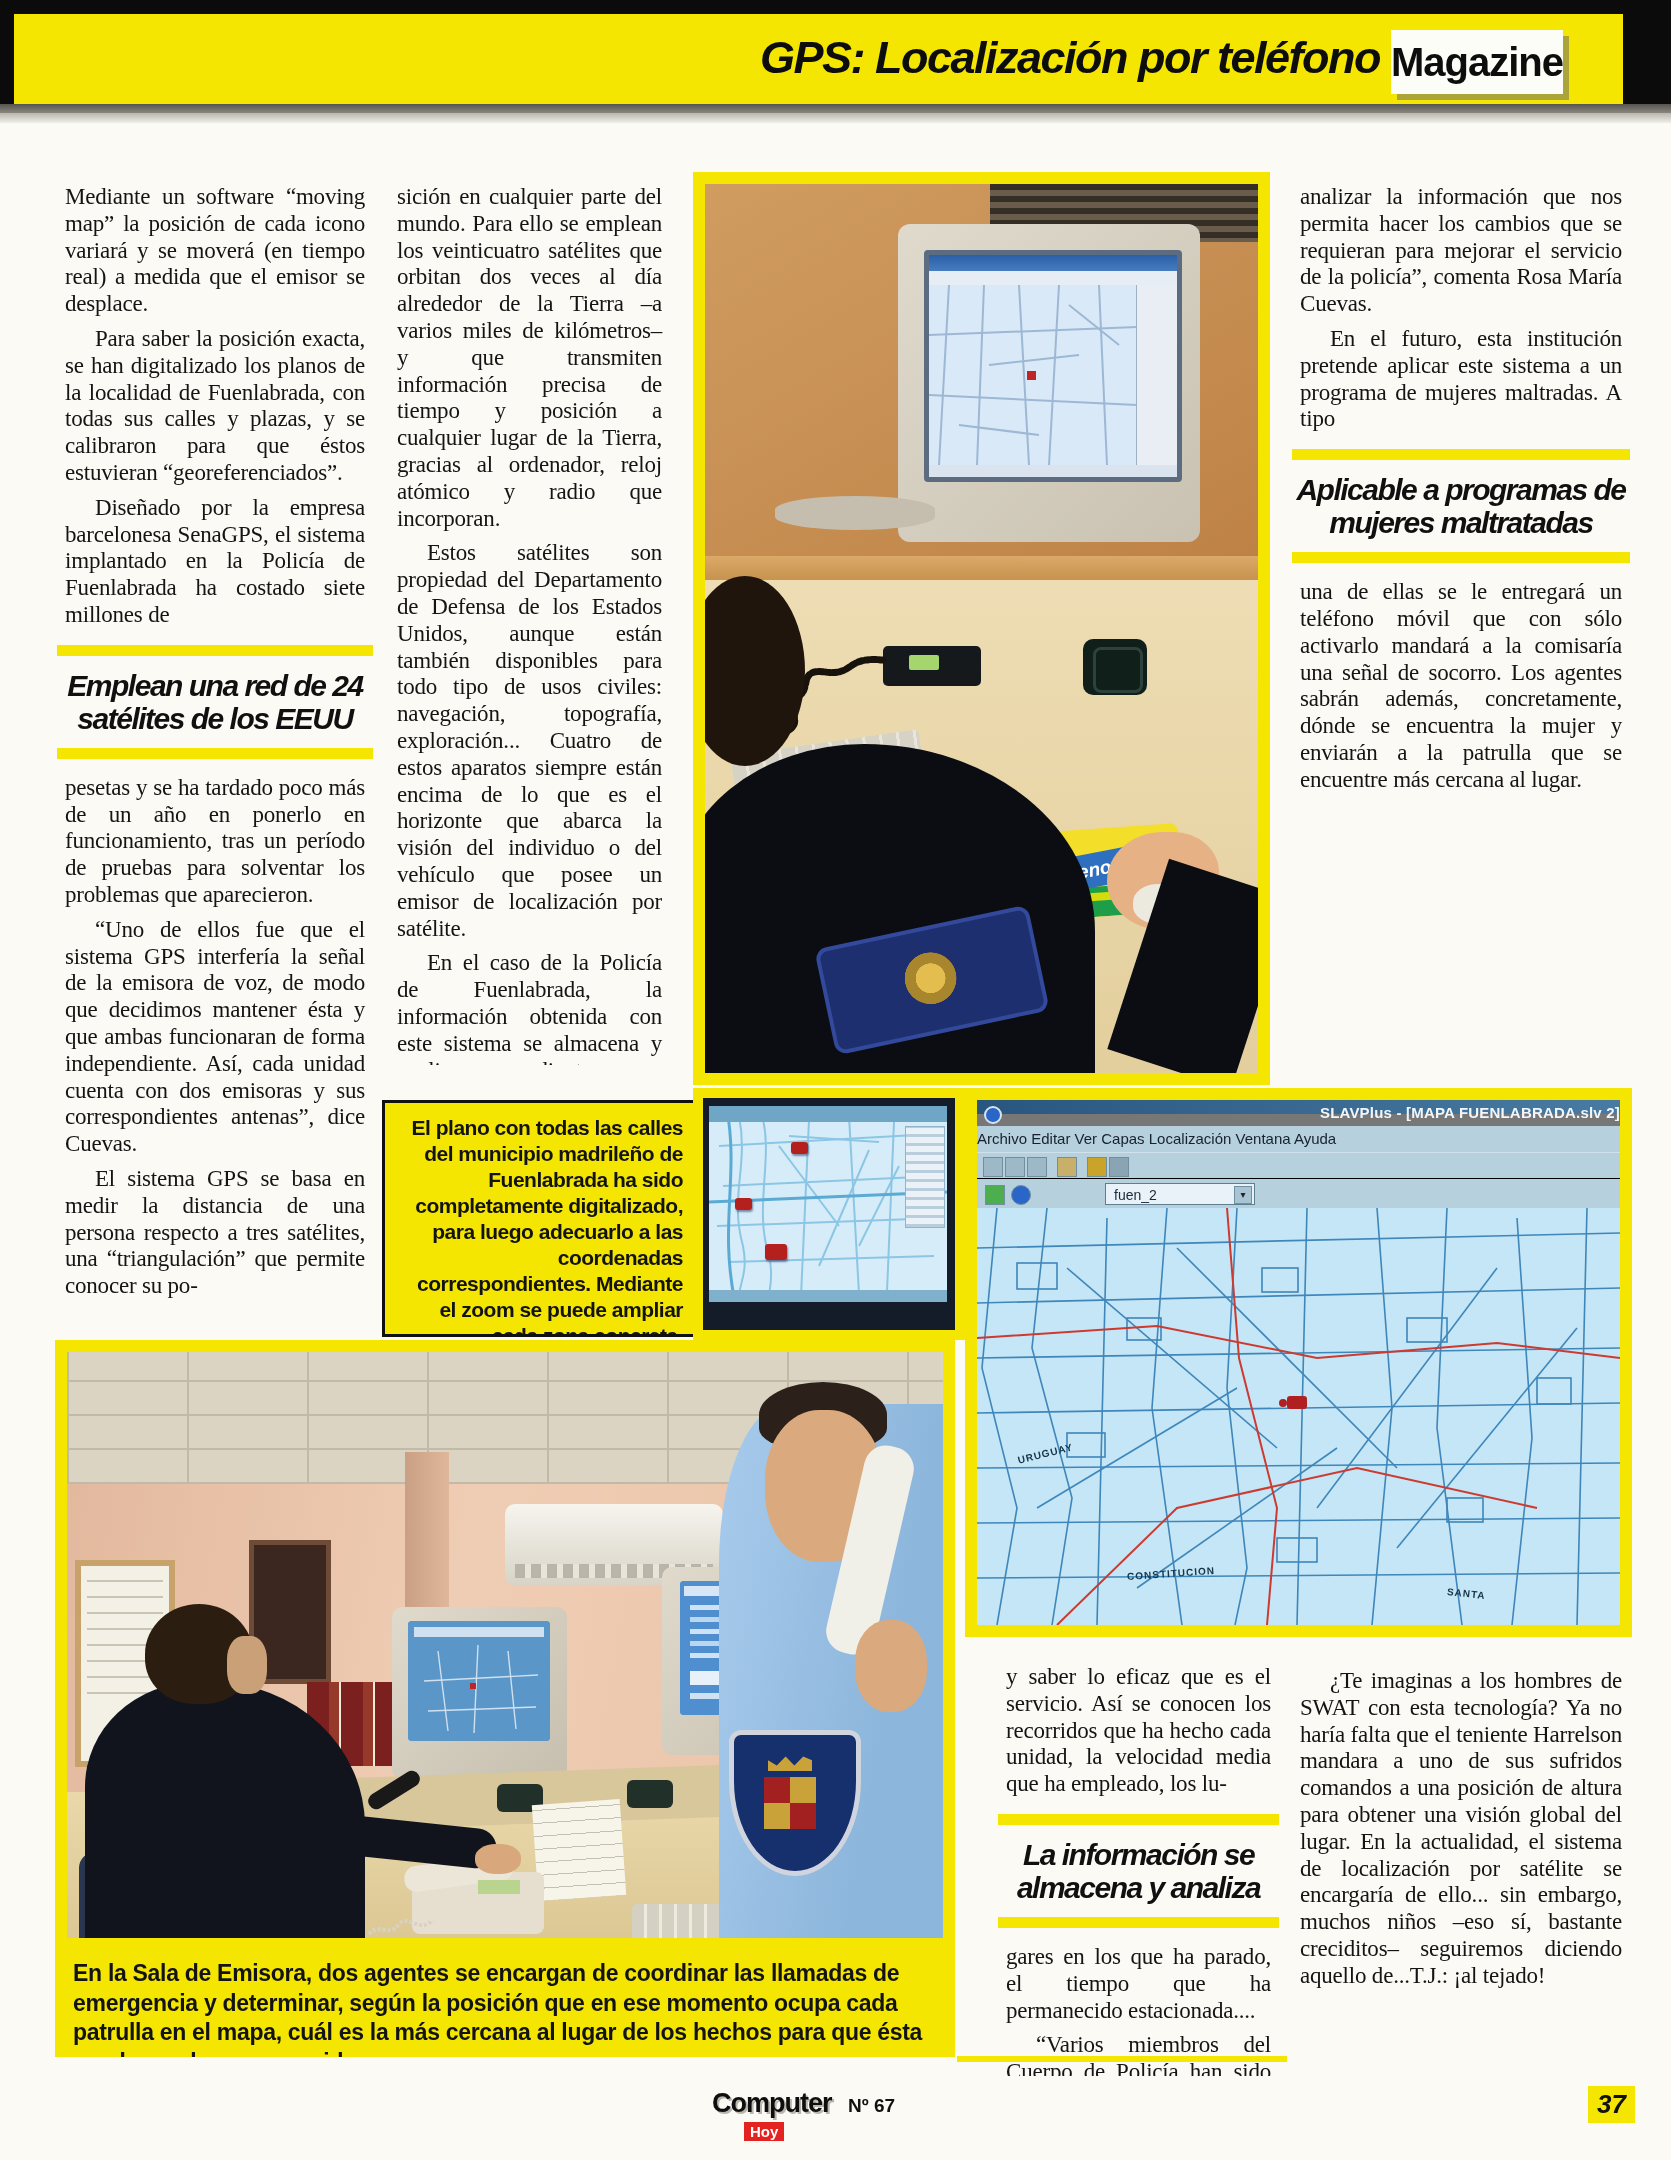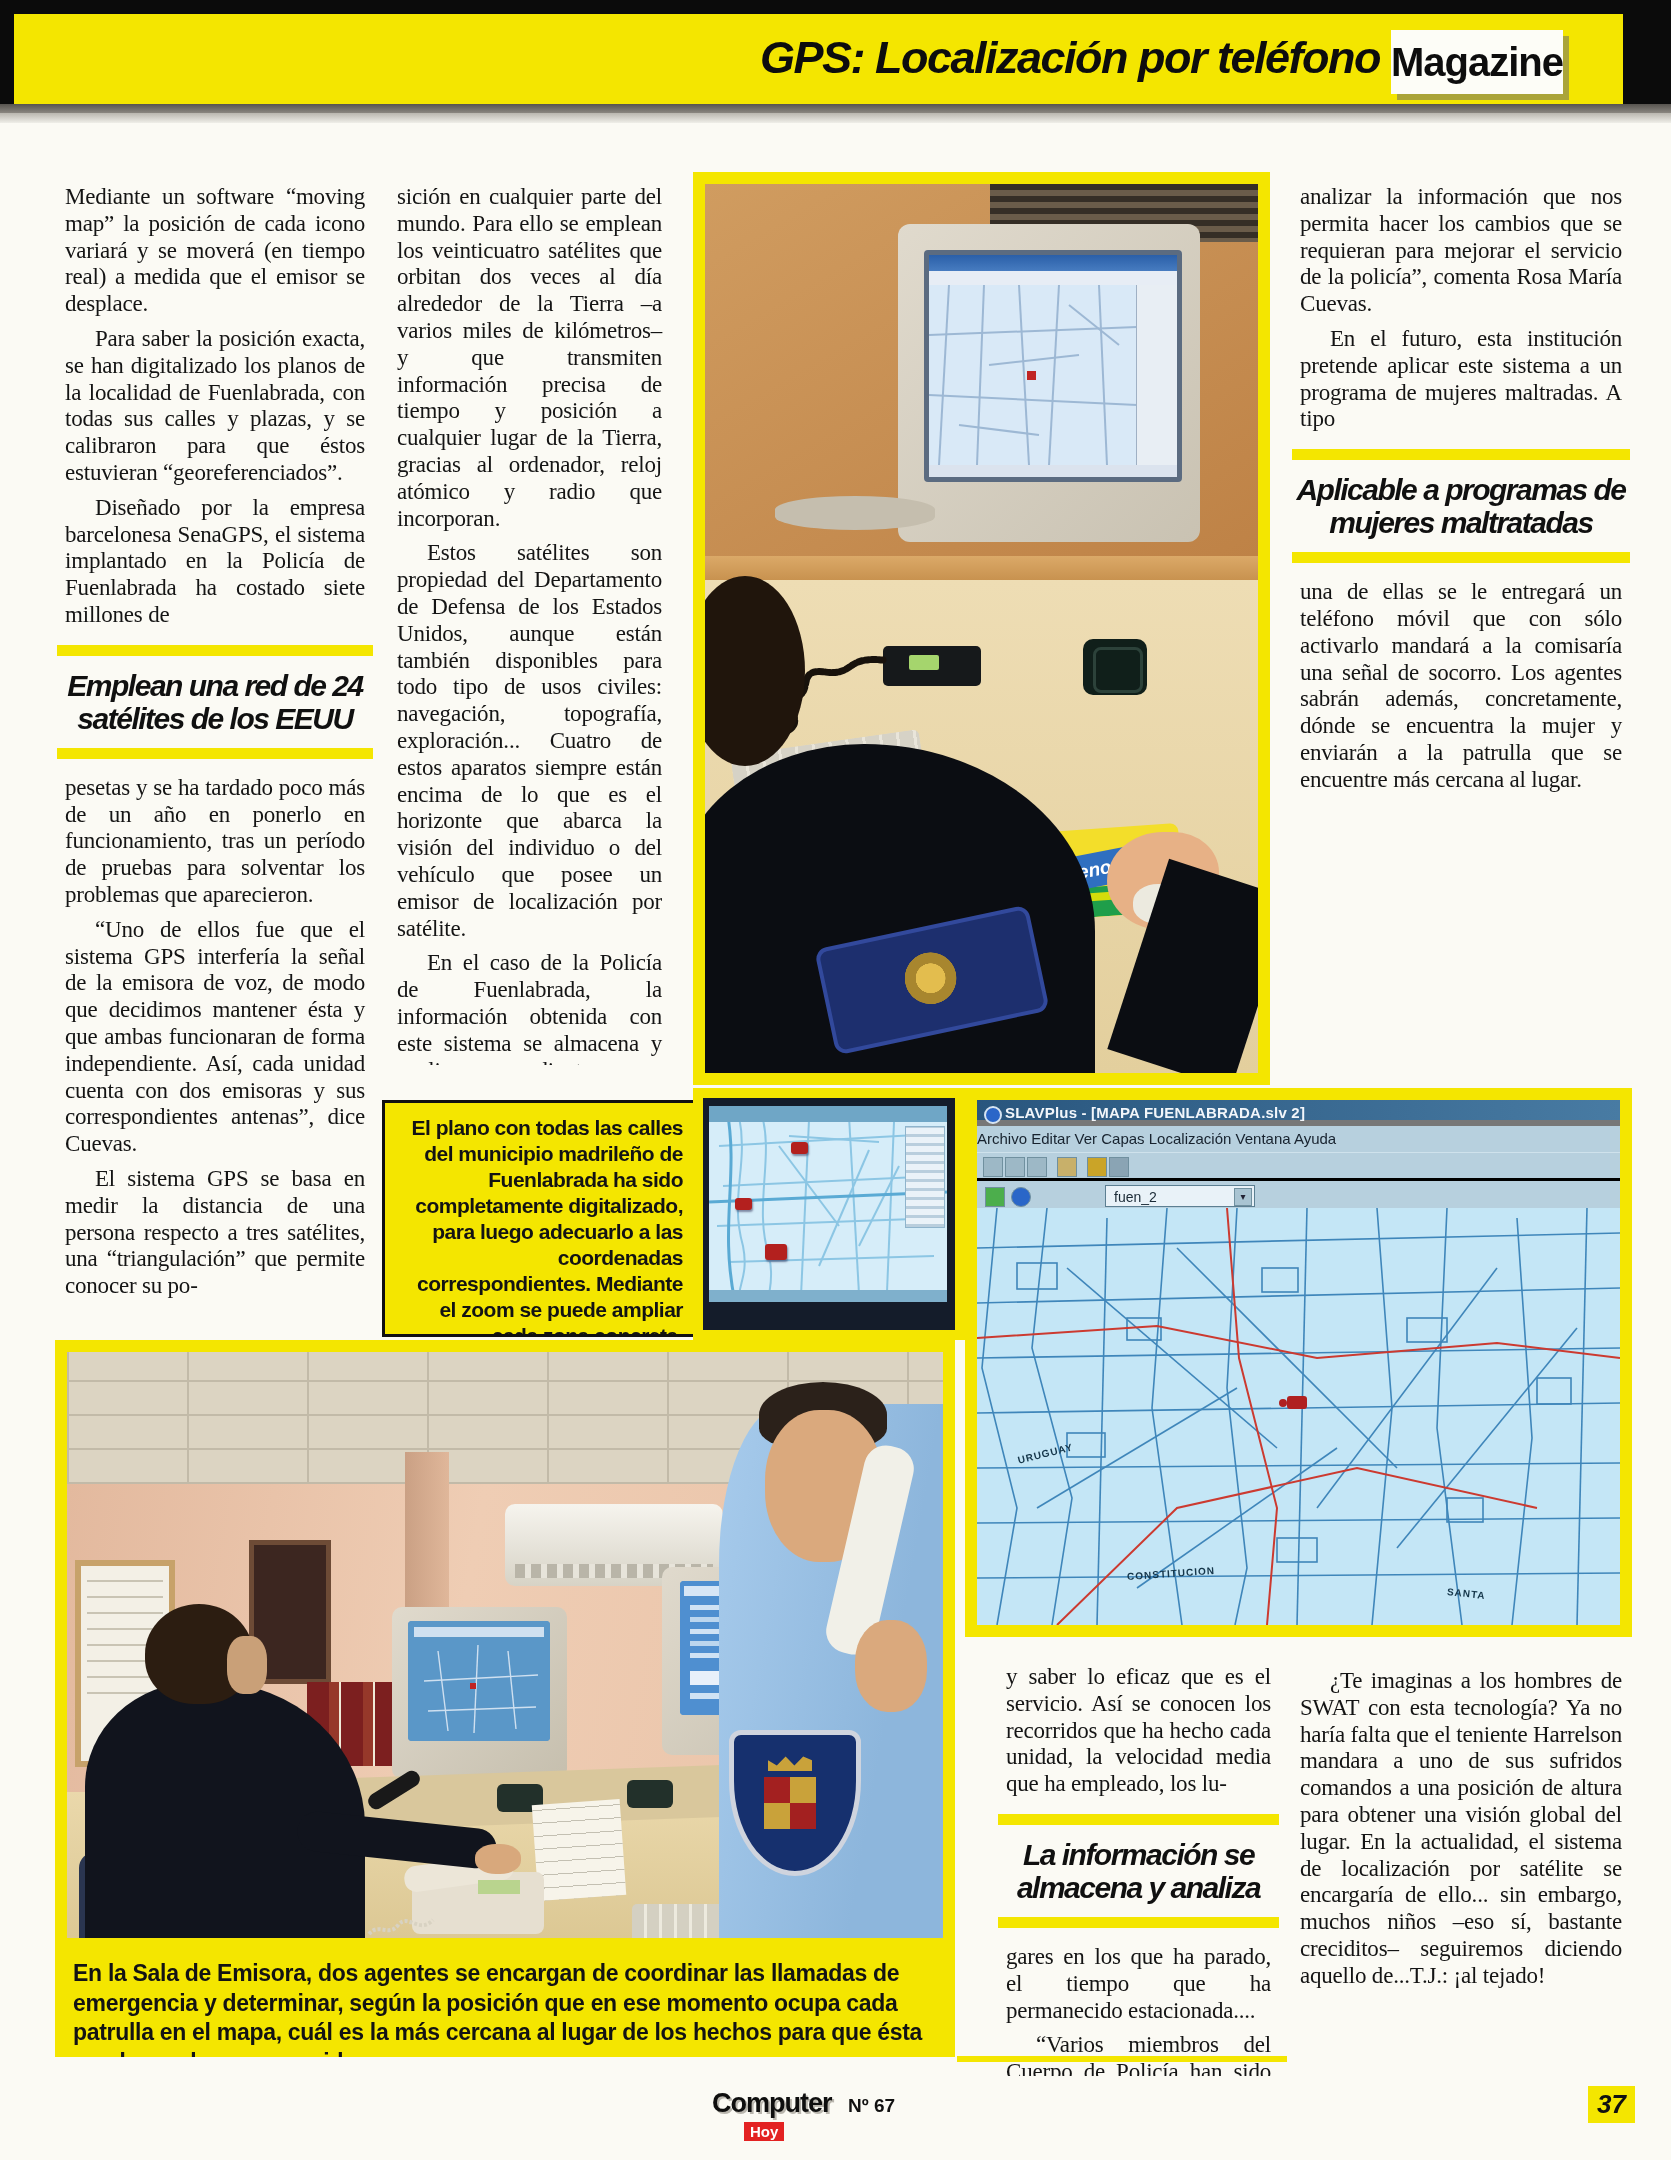--- a/index.html
+++ b/index.html
@@ -76,29 +76,29 @@
   .sleeve-top{left:430px;top:690px;width:130px;height:200px;background:#0b0d12;transform:rotate(18deg);}
   
   .smap-bg{left:0;top:0;right:0;bottom:0;background:#141c2a;}
   .smap-scr{left:6px;top:8px;width:238px;height:196px;background:#d6edf9;overflow:hidden;}
   .smap-bar{left:0;top:0;right:0;height:16px;background:#6fa6c6;}
   .smap-scroll{left:0;bottom:0;right:0;height:12px;background:#7fb0cc;}
   .smap-panel{right:2px;top:20px;width:38px;height:100px;background:#eaf2f8;border:1px solid #8fb4cc;
               background-image:repeating-linear-gradient(0deg,#b9cedd 0 3px,#eaf2f8 3px 9px);}
   .redcar{position:absolute;width:17px;height:12px;background:#b3201e;border-radius:3px;box-shadow:1px 2px 2px rgba(40,40,80,.5);}
   
-  .mwin-title{left:0;top:0;right:0;height:20px;background:linear-gradient(90deg,#29567e,#487ba3);
-              color:#f2f6fa;font:700 15px/26px "Liberation Sans",sans-serif;padding-left:28px;letter-spacing:.2px;}
+  .mwin-title{left:0;top:0;right:0;height:14px;background:linear-gradient(90deg,#29567e,#487ba3);
+              color:#f2f6fa;font:700 15px/26px "Liberation Sans",sans-serif;padding-left:28px;letter-spacing:.2px;text-align:right;}
   .mwin-ico{left:7px;top:6px;width:14px;height:14px;background:#2a66c8;border-radius:50%;border:2px solid #d6e4f2;}
   .mwin-menu{left:0;top:26px;right:0;height:26px;background:#b7d0de;color:#17222e;
              font:400 15px/26px "Liberation Sans",sans-serif;}
   .mwin-menu span{margin-left:0;}
   .mwin-tb1{left:0;top:52px;right:0;height:26px;background:#b7d0de;border-top:1px solid #cfe2ec;}
   .tbico{position:absolute;top:4px;width:18px;height:18px;background:#9db8c6;border:1px solid #70909f;}
-  .mwin-tb2{left:0;top:78px;right:0;height:30px;background:#b7d0de;border-top:3px solid #000000;text-decoration:underline;}
+  .mwin-tb2{left:0;top:78px;right:0;height:30px;background:#b7d0de;border-top:1px solid #000000;text-decoration:underline;}
   .combo{left:128px;top:4px;width:150px;height:22px;background:#e9f2f8;border:1px solid #5c7f92;
          font:400 14px/22px "Liberation Sans",sans-serif;color:#1a2a36;padding-left:8px;box-sizing:border-box;}
   .combo-arrow{right:2px;top:2px;width:16px;height:16px;background:#a9c4d2;border:1px solid #70909f;
                font:400 10px/16px "Liberation Sans",sans-serif;text-align:center;color:#223;}
   .mwin-map{left:0;top:108px;right:0;bottom:0;background:#c4e6f6;}
   .mlabel{position:absolute;font:700 10px "Liberation Sans",sans-serif;color:#15364a;letter-spacing:1px;}
   
   .ceil{left:0;top:0;right:0;height:132px;background:#dcd4c2;
         background-image:repeating-linear-gradient(0deg,#c2baa8 0 2px,transparent 2px 34px),
                          repeating-linear-gradient(90deg,#c2baa8 0 2px,transparent 2px 120px);}

